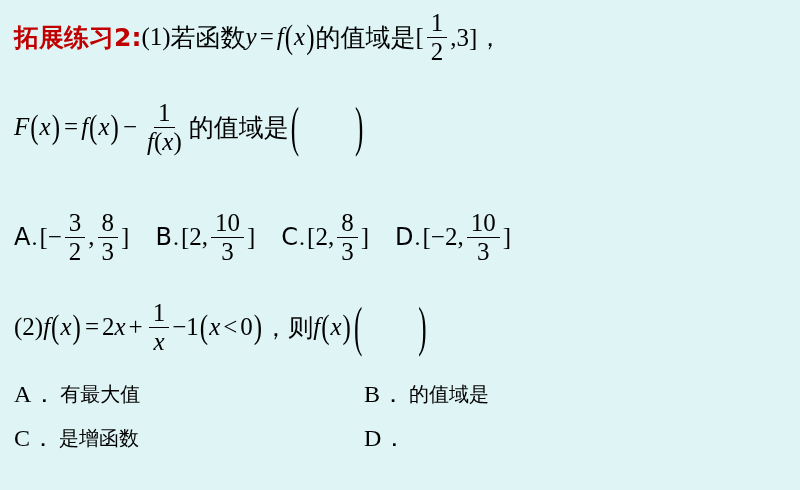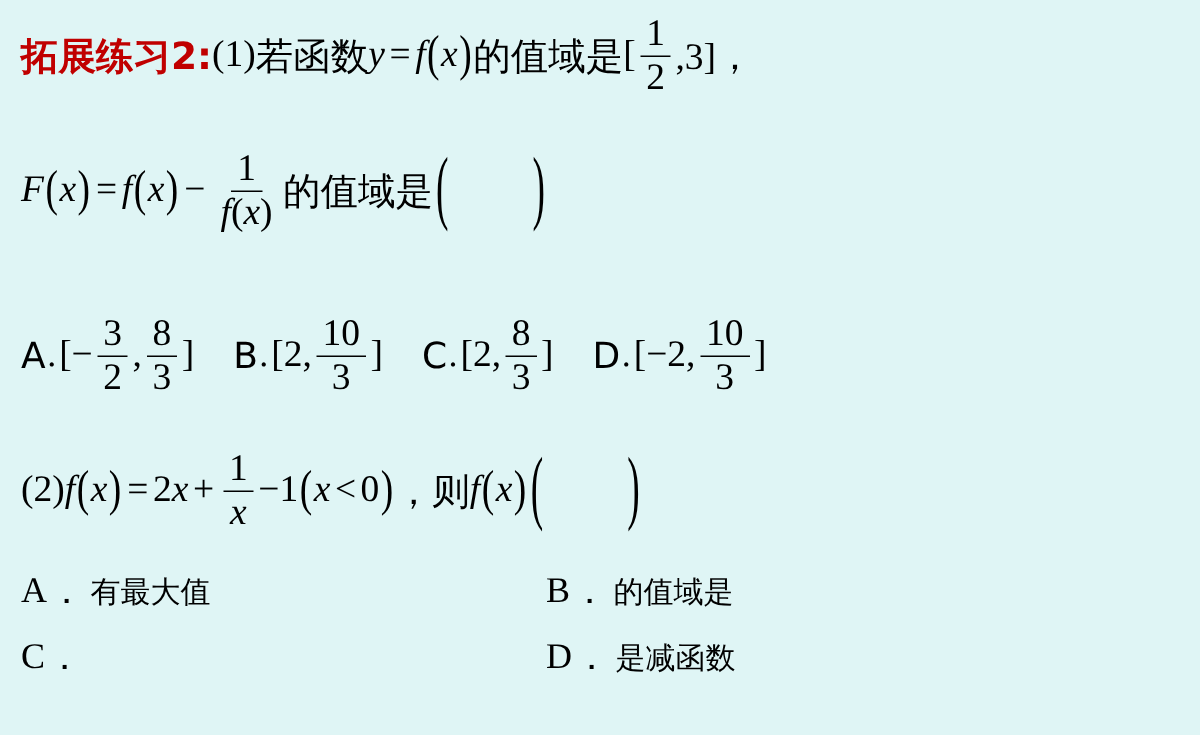--- a/index.html
+++ b/index.html
@@ -301,23 +301,23 @@
         <span class="choice-key">B</span>
         <span class="choice-dot">．</span>
         <span class="choice-text">的值域是</span>
       </div>
     </div>
 
     <div class="choice-row">
       <div class="choice first">
         <span class="choice-key">C</span>
         <span class="choice-dot">．</span>
+        <span class="choice-text">是增函数</span>
       </div>
       <div class="choice">
         <span class="choice-key">D</span>
         <span class="choice-dot">．</span>
-        <span class="choice-text">是减函数</span>
       </div>
     </div>
 
   </div>
 
 </div>
 
 </body></html>

